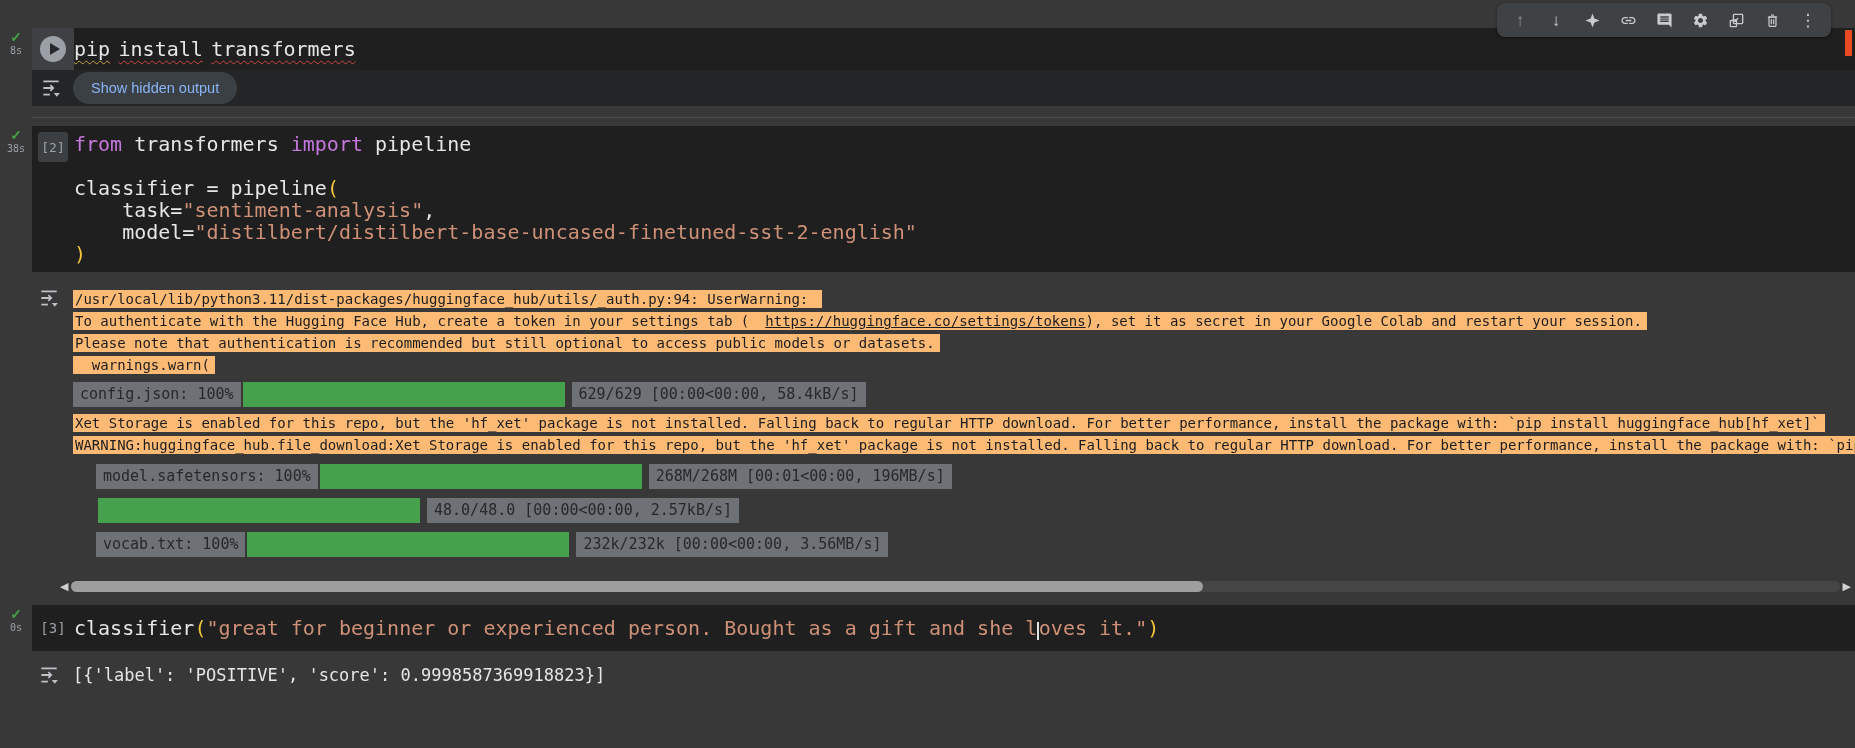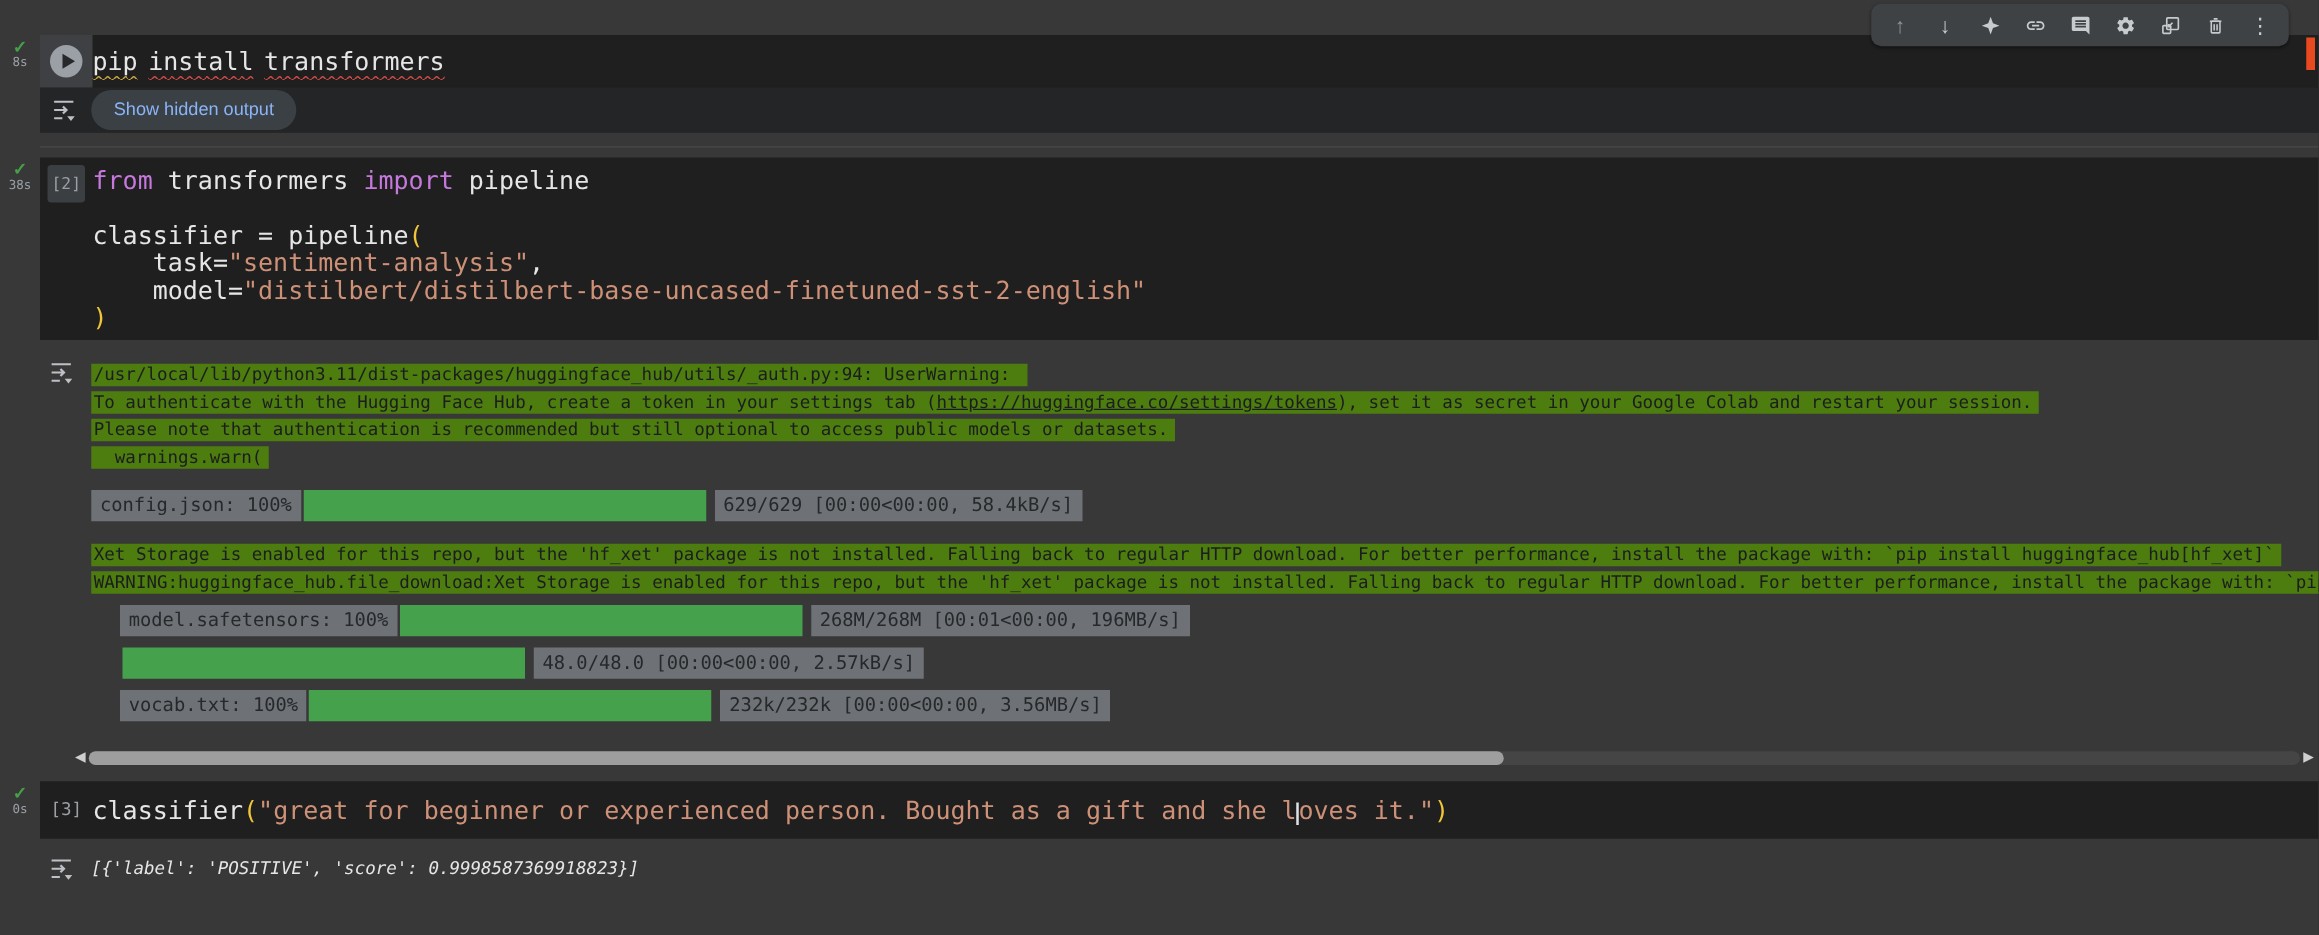--- a/index.html
+++ b/index.html
@@ -98,26 +98,26 @@
   .cell2 .leftcol { width: 42px; flex: 0 0 42px; }
 
   
   .outblock { position: relative; margin-left: 32px; padding-left: 41px; overflow: hidden; }
   .out2 { padding-top: 17px; }
   .outblock .outicon { position: absolute; left: 6px; top: 15px; }
   .out3 .outicon { top: 5px; }
 
   .stderr-line { white-space: nowrap; margin-bottom: 2px; height: 20px; }
   .hl {
-    display: inline-block; background: #4d7c0f; color: #1b1d1f;
+    display: inline-block; background: #fdba74; color: #1b1d1f;
     font-size: 14px; line-height: 18px; padding: 0 5px 0 2px; white-space: pre;
   }
-  .hl a, .hl .lnk { color: #1b1d1f; text-decoration: underline; cursor: pointer; }
-
-  .progress-row { display: flex; align-items: center; margin: 16px 0; height: 26px; }
+  .hl a, .hl .lnk { color: #1b1d1f; text-decoration: underline; cursor: pointer; margin-left: 16px; }
+
+  .progress-row { display: flex; align-items: center; margin: 6px 0; height: 26px; }
   .plabel, .pstats {
     background: #6e7276; color: #26282a; font-size: 15px; line-height: 25px;
     padding: 0 7px; white-space: pre; height: 25px;
   }
   .pbar { width: 322px; height: 25px; background: #46a14c; margin-left: 2px; }
   .pstats { margin-left: 7px; }
   .row-m { margin: 8px 0; padding-left: 23px; }
 
   .stdout-line { color: #e6e6e6; font-size: 14px; line-height: 18px; margin-top: 9px; white-space: pre; }
 
@@ -126,21 +126,21 @@
     margin: 15px 4px 0 60px; height: 13px; display: flex; align-items: center; gap: 3px;
   }
   .harrow { color: #cfcfcf; font-size: 11px; line-height: 13px; cursor: pointer; flex: 0 0 auto; }
   .htrack { flex: 1 1 auto; height: 11px; background: #454545; border-radius: 6px; position: relative; }
   .hthumb { position: absolute; left: 0; top: 0; height: 11px; width: 64%; background: #9e9e9e; border-radius: 6px; cursor: grab; }
 
   
   .cell3-wrap { margin-top: 12px; }
   .cell3 .code-row { height: 46px; }
 
-  .result-line { color: #e6e6e6; font-size: 14px; line-height: 20px; white-space: pre; padding-top: 6px; font-style: italic; }
+  .result-line { color: #e6e6e6; font-size: 17px; line-height: 20px; white-space: pre; padding-top: 6px; }
   .out3 { padding-top: 0; margin-top: 8px; height: 30px; }
 </style>
 </head>
 <body>
 
 <div class="page">
 
   <div class="cell-toolbar">
     <button class="tbtn dim">↑</button>
     <button class="tbtn">↓</button>

